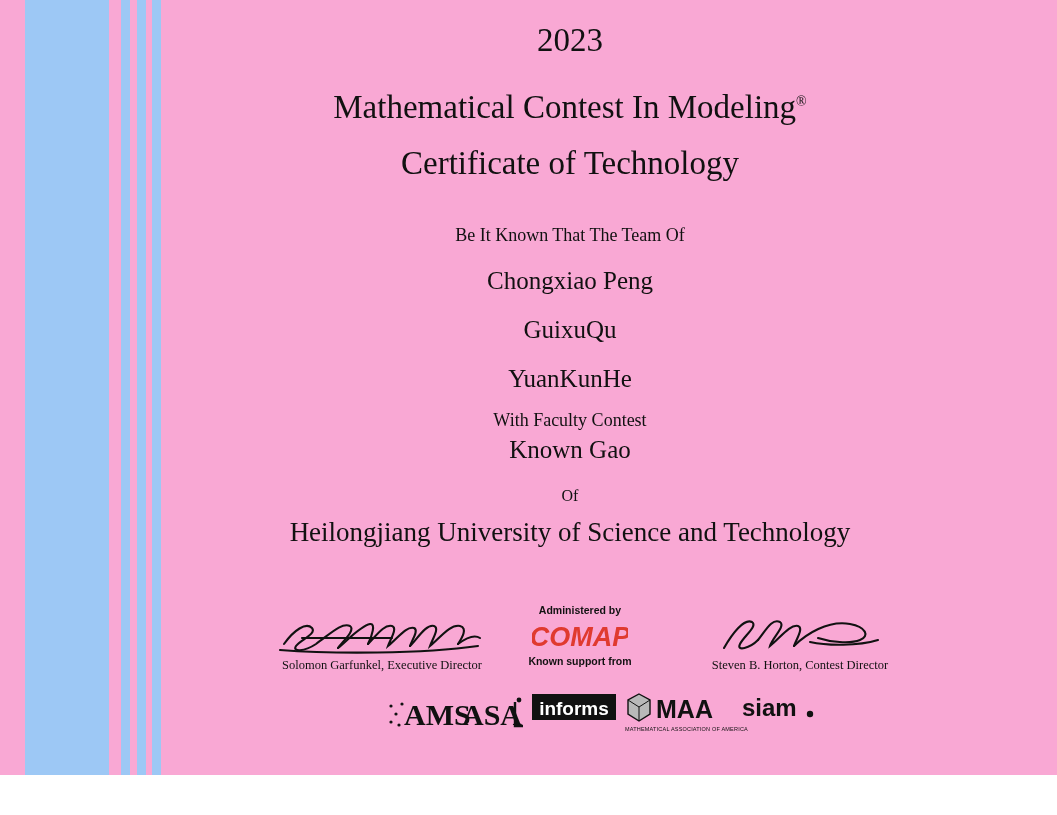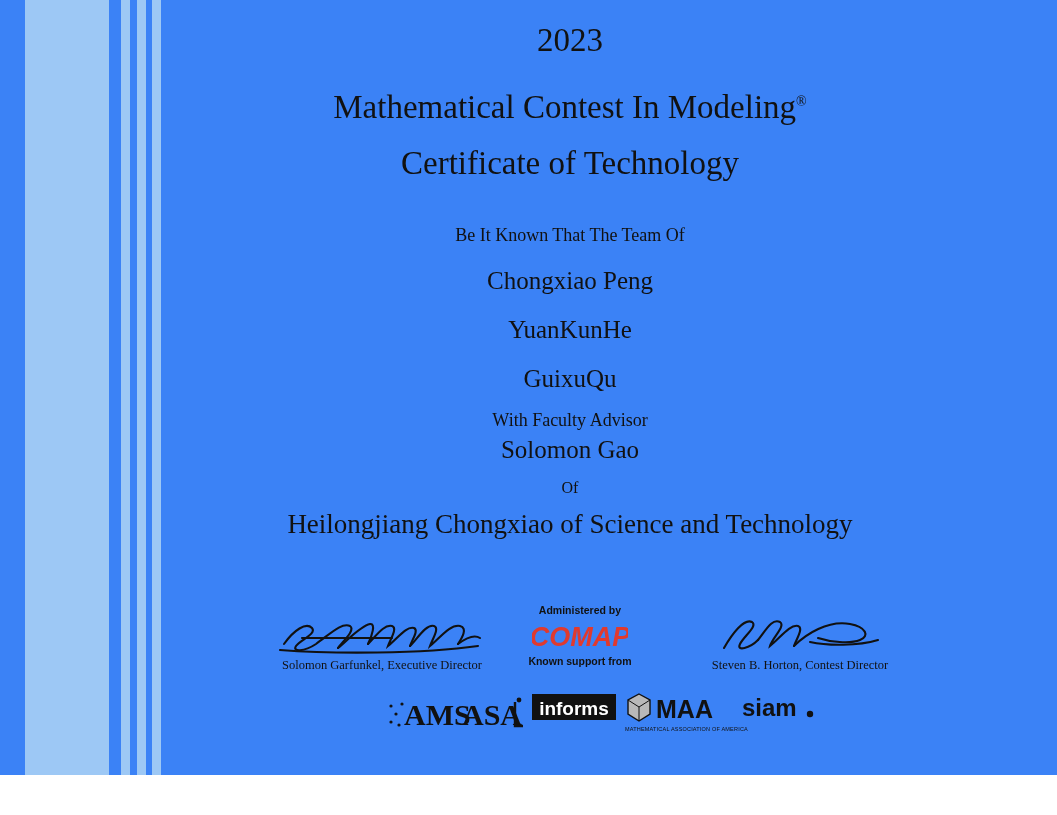--- a/index.html
+++ b/index.html
@@ -13,21 +13,21 @@
     font-family: "Liberation Serif", serif;
     overflow: hidden;
   }
 
   #certificate-page {
     position: absolute;
     left: 0;
     top: 0;
     width: 1057px;
     height: 775px;
-    background: #3b82f6;
+    background: #f9a8d4;
     overflow: hidden;
   }
 
   
   .bar {
     position: absolute;
     top: 0;
     height: 775px;
     background: #9dc8f5;
   }
@@ -82,21 +82,21 @@
   }
   .big-line {
     font-size: 27px;
     line-height: 34px;
   }
 
   #known-label   { margin-top: 38px; }
   #team-names    { margin-top: 8px; }
   #advisor-label { margin-top: 14px; }
   #advisor-name  { margin-top: 2px; }
-  #of-label      { margin-top: 12px; }
+  #of-label      { margin-top: 20px; }
   #school-name   { margin-top: 8px; }
   #designated-label { margin-top: 16px; }
   #award-name    { margin-top: 2px; }
 
   
   #signature-row {
     position: absolute;
     left: 170px;
     top: 608px;
     width: 800px;
@@ -178,29 +178,29 @@
     <div id="contest-title">
       <span>Mathematical Contest In Modeling</span><span class="reg">®</span>
     </div>
 
     <div id="certificate-subtitle">Certificate of Technology</div>
 
     <div id="known-label" class="label-line">Be It Known That The Team Of</div>
 
     <div id="team-names">
       <div class="name-line">Chongxiao Peng</div>
+      <div class="name-line">GuixuQu</div>
       <div class="name-line">YuanKunHe</div>
-      <div class="name-line">GuixuQu</div>
-    </div>
-
-    <div id="advisor-label" class="label-line">With Faculty Advisor</div>
-    <div id="advisor-name" class="name-line">Solomon Gao</div>
+    </div>
+
+    <div id="advisor-label" class="label-line">With Faculty Contest</div>
+    <div id="advisor-name" class="name-line">Known Gao</div>
 
     <div id="of-label" class="label-small">Of</div>
-    <div id="school-name" class="big-line">Heilongjiang Chongxiao of Science and Technology</div>
+    <div id="school-name" class="big-line">Heilongjiang University of Science and Technology</div>
 
 
   </div>
 
   <div id="signature-row">
 
     <div class="sig-block" id="sig-left">
       <svg class="sig-svg" width="220" height="48" viewBox="0 0 220 48">
         <g fill="none" stroke="#111" stroke-width="2.1" stroke-linecap="round">
           <path d="M12 36 C22 22, 34 14, 40 20 C45 26, 28 32, 24 38 C20 44, 32 44, 44 36 C58 26, 70 14, 78 18 C84 22, 70 34, 66 40"></path>

